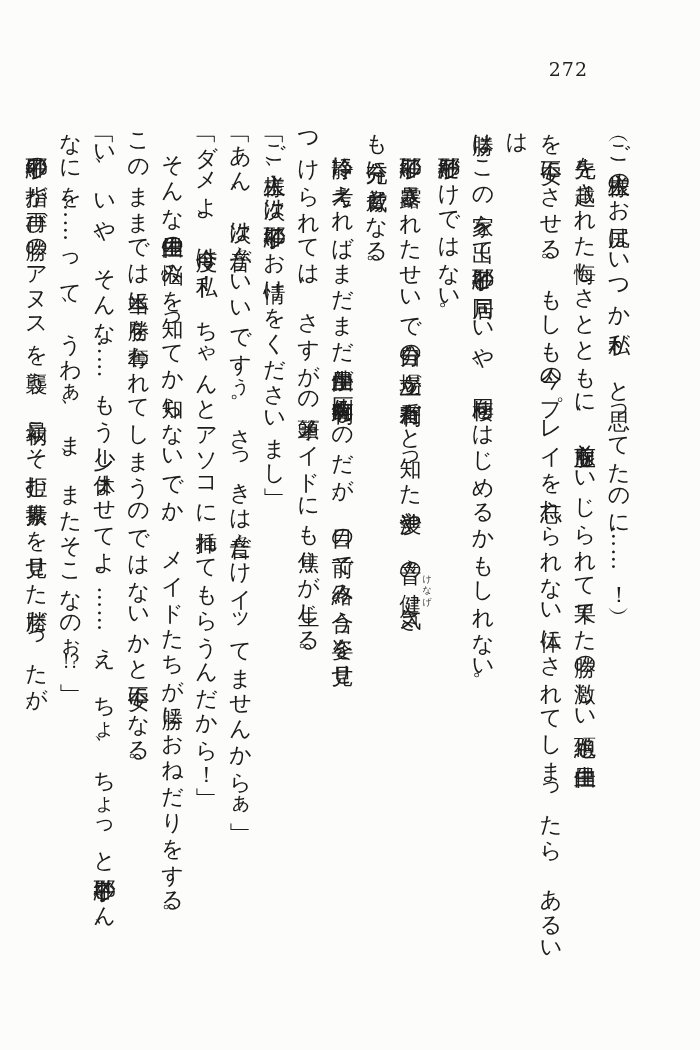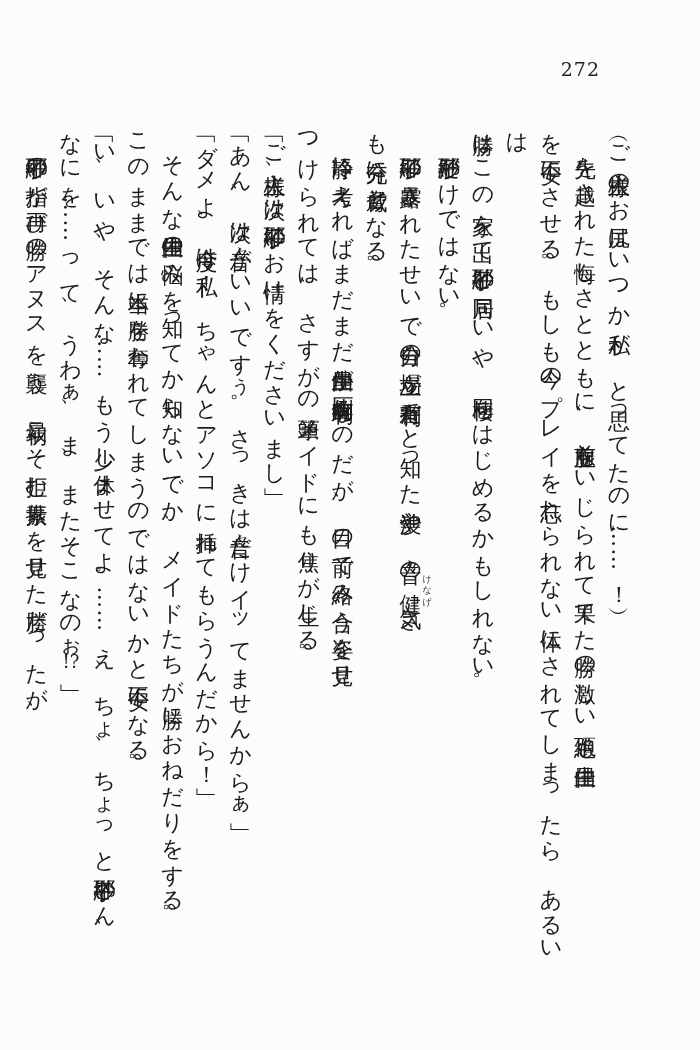--- a/index.html
+++ b/index.html
@@ -14,21 +14,21 @@
     position: relative;
     width: 700px;
     height: 1050px;
     background: #fcfcfb;
     color: #1c1c1c;
     font-family: "DejaVu Serif", "Liberation Serif", serif;
   }
   .page-number {
     position: absolute;
     top: 58px;
-    right: 100px;
+    right: 112px;
     font-size: 19px;
     letter-spacing: 1px;
     color: #222;
   }
   .text-block {
     position: absolute;
     top: 118px;
     right: 64px;
     height: 858px;
     writing-mode: vertical-rl;

